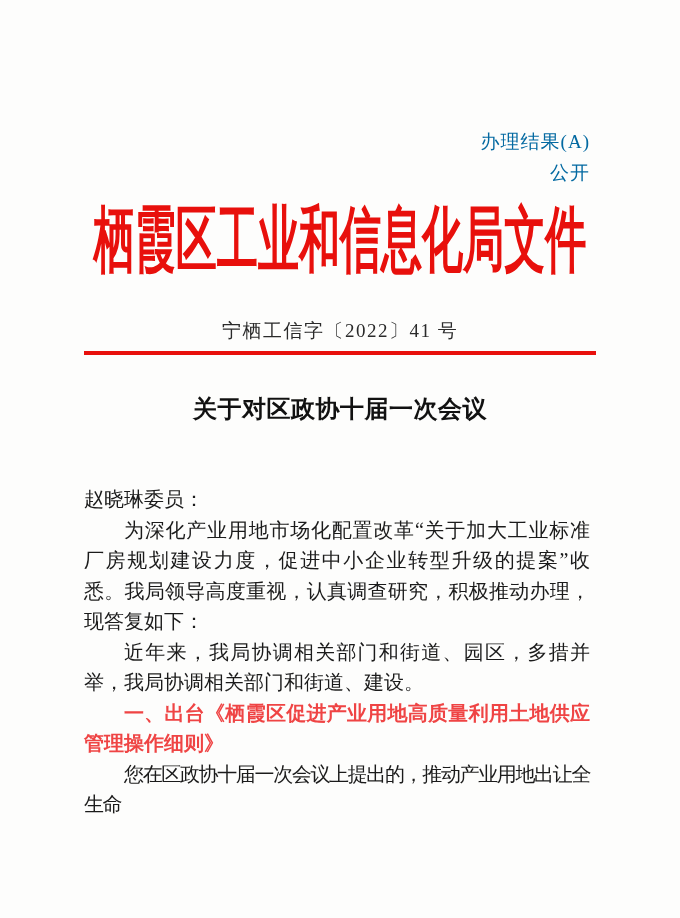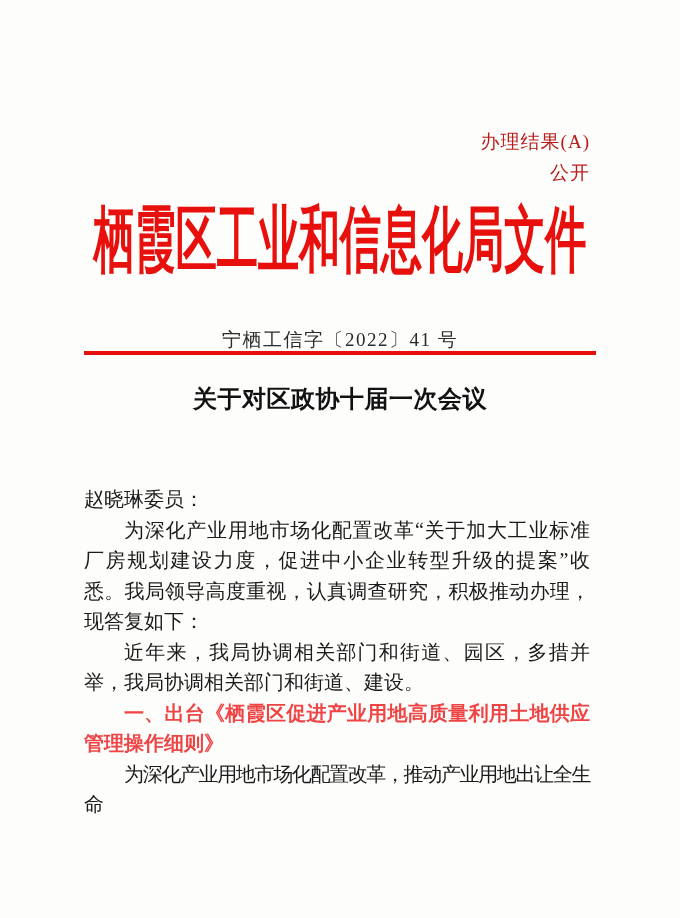--- a/index.html
+++ b/index.html
@@ -17,21 +17,21 @@
     color: #1e1e1e;
   }
   
   .meta {
     position: absolute;
     top: 126px;
     right: 90px;
     text-align: right;
     font-size: 19px;
     line-height: 31px;
-    color: #b91c1c;
+    color: #0369a1;
     letter-spacing: 1px;
   }
   
   .masthead {
     position: absolute;
     top: 202px;
     left: 50%;
     white-space: nowrap;
     font-size: 72px;
     line-height: 76px;
@@ -43,35 +43,34 @@
   
   .docnum {
     position: absolute;
     top: 318px;
     left: 0;
     width: 680px;
     text-align: center;
     font-size: 19px;
     letter-spacing: 1.5px;
     color: #2a2a2a;
-    margin-top: 9px;
   }
   
   .rule {
     position: absolute;
     top: 351px;
     left: 84px;
     width: 512px;
     height: 4px;
     background: #e8100c;
   }
   
   .title {
     position: absolute;
-    top: 382px;
+    top: 392px;
     left: 0;
     width: 680px;
     text-align: center;
     font-size: 24px;
     line-height: 34px;
     font-weight: bold;
     color: #111;
     letter-spacing: 0.5px;
   }
   
@@ -120,16 +119,16 @@
 
   <div class="title">
     <div>关于对区政协十届一次会议</div>
   </div>
 
   <div class="body">
     <p class="salutation">赵晓琳委员：</p>
     <p class="para">为深化产业用地市场化配置改革“关于加大工业标准厂房规划建设力度，促进中小企业转型升级的提案”收悉。我局领导高度重视，认真调查研究，积极推动办理，现答复如下：</p>
     <p class="para">近年来，我局协调相关部门和街道、园区，多措并举，我局协调相关部门和街道、建设。</p>
     <p class="para heading">一、出台《栖霞区促进产业用地高质量利用土地供应管理操作细则》</p>
-    <p class="para tight">为深化产业用地市场化配置改革，推动产业用地出让全生命</p>
+    <p class="para tight">您在区政协十届一次会议上提出的，推动产业用地出让全生命</p>
   </div>
 
 </div>
 
 </body></html>

